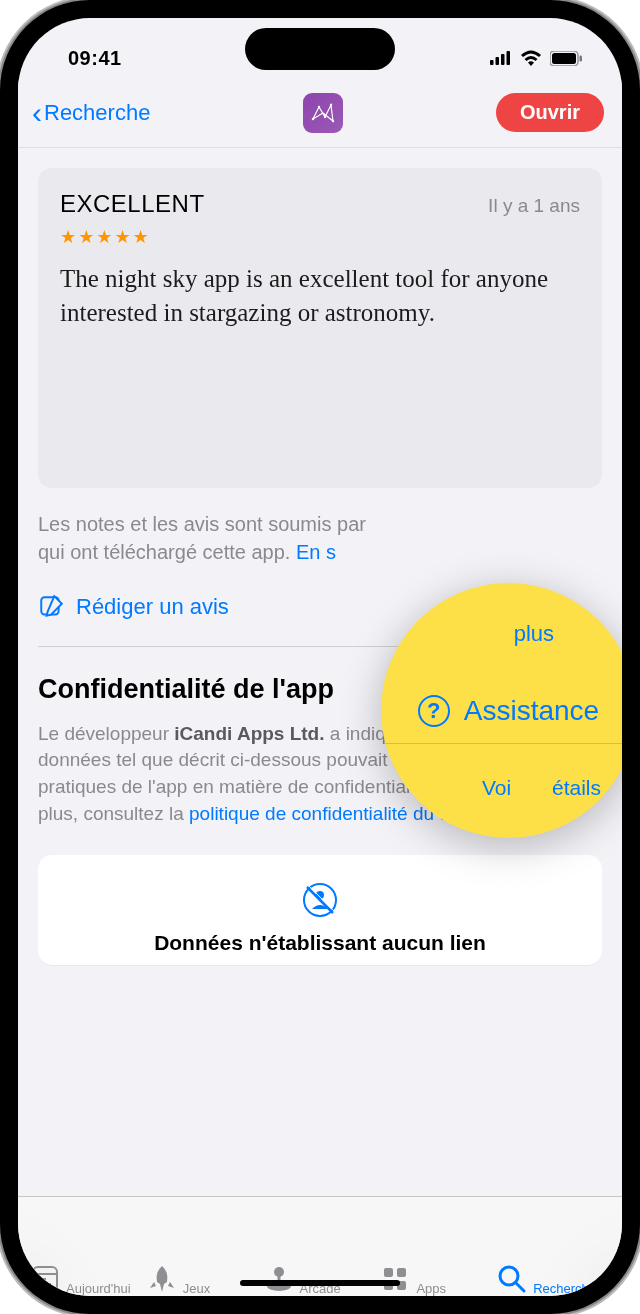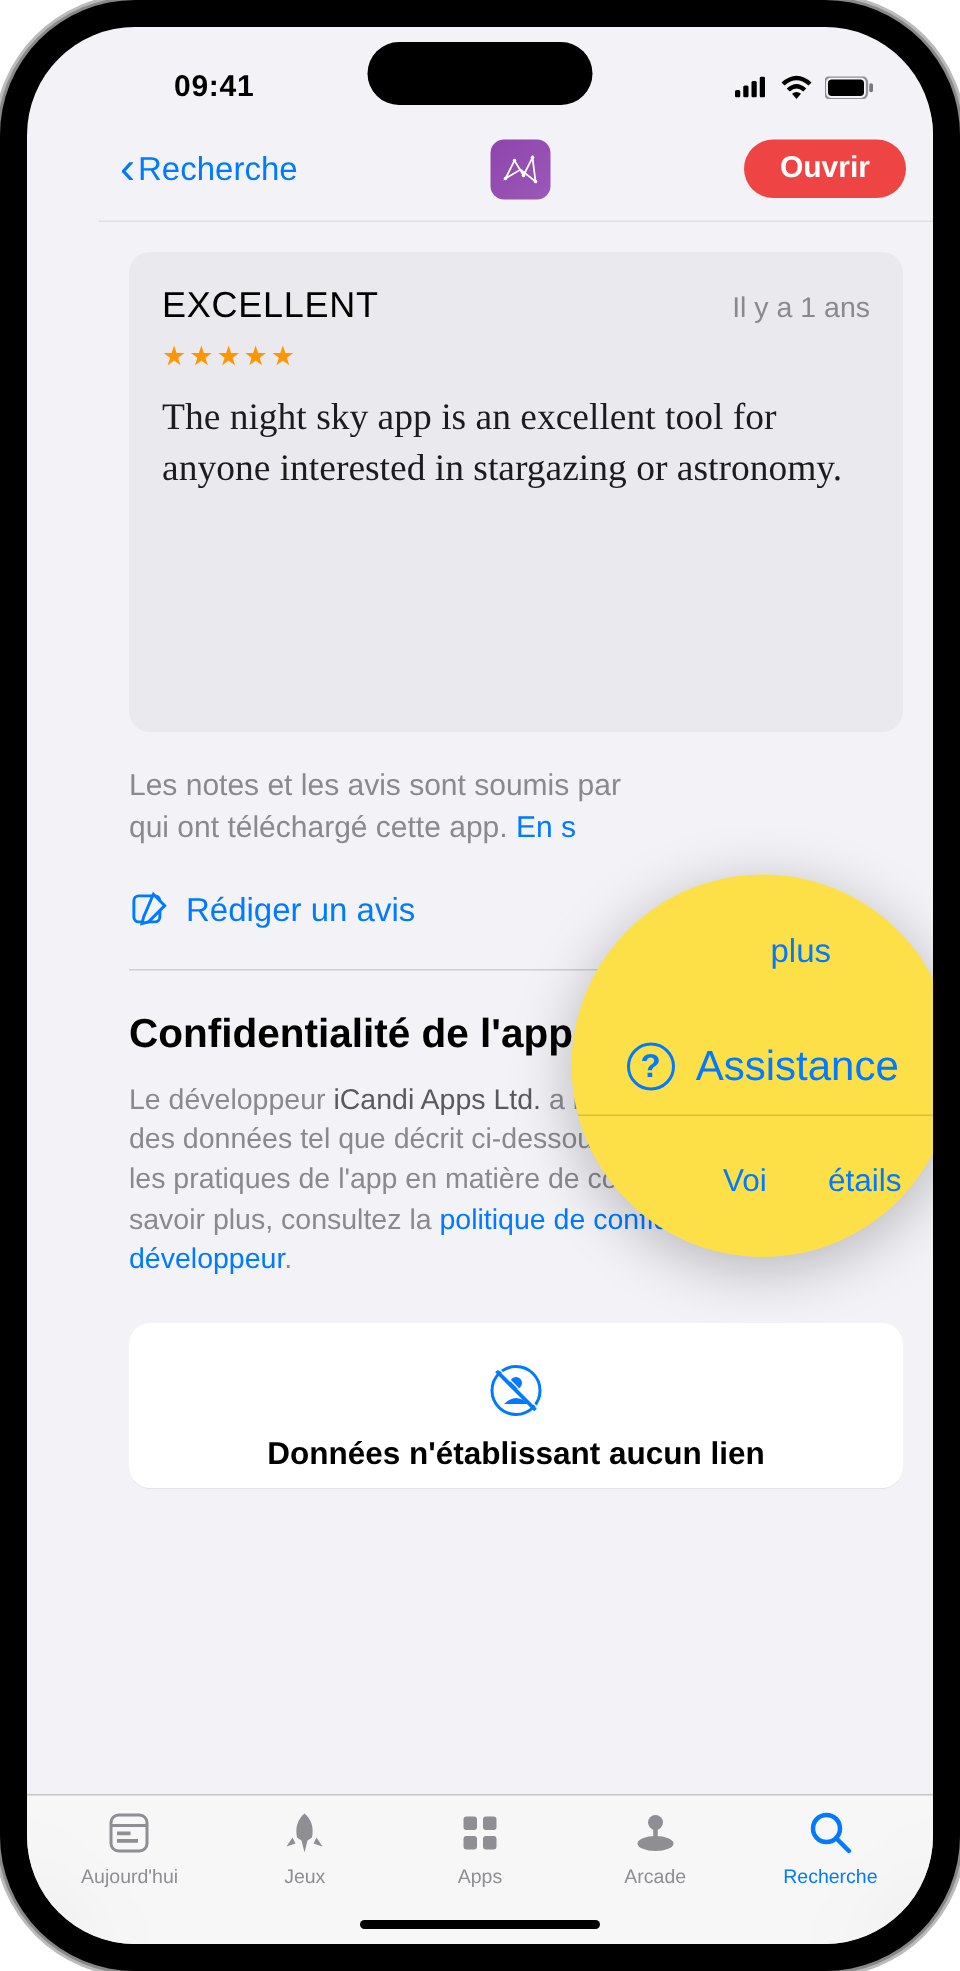--- a/index.html
+++ b/index.html
@@ -25,21 +25,20 @@
       position: relative;
       box-shadow: 0 0 0 2px #888, 0 0 0 4px #bbb;
     }
     .screen {
       width: 100%;
       height: 100%;
       background: #f2f2f7;
       border-radius: 72px;
       overflow: hidden;
       position: relative;
-      padding-left: 48px;
     }
     .notch {
       position: absolute;
       top: 28px;
       left: 50%;
       transform: translateX(-50%);
       width: 150px;
       height: 42px;
       background: #000;
       border-radius: 24px;
@@ -188,21 +187,21 @@
       padding-top: 4px;
     }
     .privacy-text {
       font-size: 19px;
       line-height: 1.4;
       color: #8a8a8e;
       margin-bottom: 28px;
     }
     .privacy-text b {
       color: #5a5a5e;
-      font-weight: 400;
+      font-weight: 700;
     }
     .privacy-link {
       color: #007aff;
     }
     .data-card {
       background: #fff;
       border-radius: 14px;
       padding: 26px 22px 10px;
       text-align: center;
       box-shadow: 0 0.5px 0 rgba(0,0,0,0.08);
@@ -225,22 +224,21 @@
       height: 100px;
       background: rgba(247,247,247,0.94);
       backdrop-filter: blur(20px);
       border-top: 0.5px solid rgba(0,0,0,0.2);
       display: flex;
       justify-content: space-around;
       padding: 8px 10px 0;
     }
     .tab-item {
       display: flex;
-      flex-direction: column;
-      align-items: center;
+      align-items: flex-end;
       gap: 4px;
       color: #8e8e93;
       font-size: 13px;
       flex: 1;
     }
     .tab-item.active {
       color: #007aff;
     }
     .tab-icon {
       width: 34px;
@@ -442,37 +440,37 @@
         <div class="tab-icon">
           <svg width="30" height="30" viewBox="0 0 30 30" fill="#8e8e93">
               <path d="M15 2 Q22 8 20 18 L17 20 L15 28 L13 20 L10 18 Q8 8 15 2 Z M7 18 L3 24 L9 22 Z M23 18 L27 24 L21 22 Z"></path>
             </svg>
         </div>
         <span>Jeux</span>
       </div>
       <div class="tab-item">
         <div class="tab-icon">
           <svg width="30" height="30" viewBox="0 0 30 30" fill="#8e8e93">
+              <ellipse cx="15" cy="22" rx="12" ry="5"></ellipse>
+              <rect x="13.5" y="10" width="3" height="10"></rect>
+              <circle cx="15" cy="8" r="5"></circle>
+            </svg>
+        </div>
+        <span>Arcade</span>
+      </div>
+      <div class="tab-item">
+        <div class="tab-icon">
+          <svg width="30" height="30" viewBox="0 0 30 30" fill="#8e8e93">
               <rect x="4" y="4" width="9" height="9" rx="2"></rect>
               <rect x="17" y="4" width="9" height="9" rx="2"></rect>
               <rect x="4" y="17" width="9" height="9" rx="2"></rect>
               <rect x="17" y="17" width="9" height="9" rx="2"></rect>
             </svg>
         </div>
         <span>Apps</span>
-      </div>
-      <div class="tab-item">
-        <div class="tab-icon">
-          <svg width="30" height="30" viewBox="0 0 30 30" fill="#8e8e93">
-              <ellipse cx="15" cy="22" rx="12" ry="5"></ellipse>
-              <rect x="13.5" y="10" width="3" height="10"></rect>
-              <circle cx="15" cy="8" r="5"></circle>
-            </svg>
-        </div>
-        <span>Arcade</span>
       </div>
       <div class="tab-item active">
         <div class="tab-icon">
           <svg width="30" height="30" viewBox="0 0 30 30" fill="none" stroke="#007aff" stroke-width="3">
               <circle cx="12" cy="12" r="9"></circle>
               <line x1="19" y1="19" x2="27" y2="27" stroke-linecap="round"></line>
             </svg>
         </div>
         <span>Recherche</span>
       </div>

